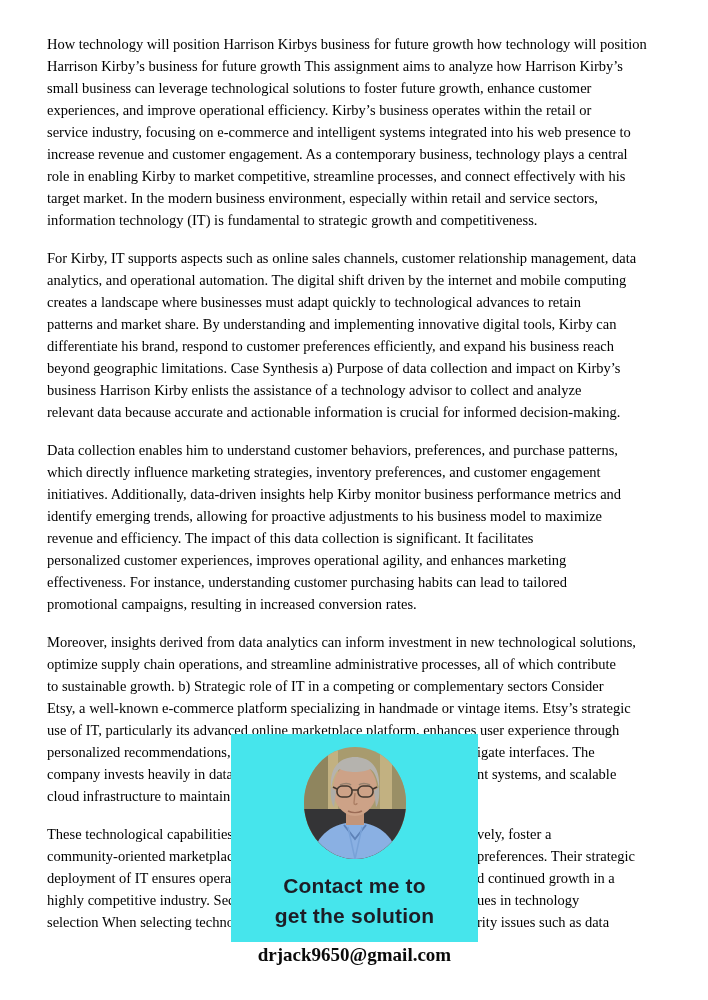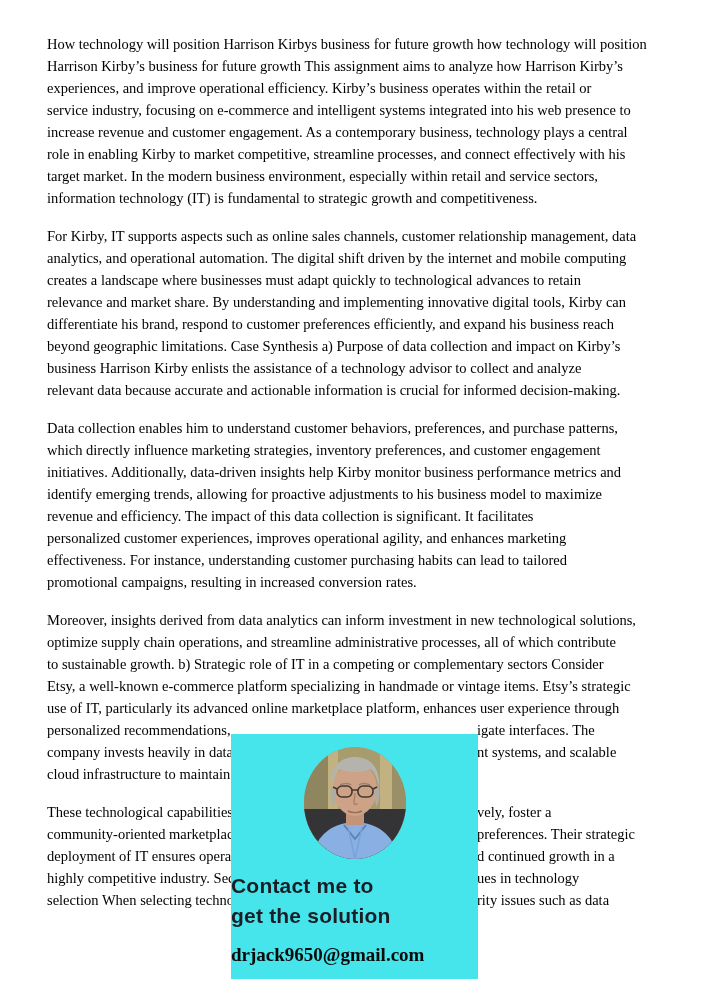--- a/index.html
+++ b/index.html
@@ -20,24 +20,24 @@
   .para{margin:0 0 16px 0;}
   .line{
     position:relative;
     height:22px;line-height:22px;
     white-space:nowrap;
   }
   .frag-right{position:absolute;left:430px;top:0;}
   .ad-card{
     position:absolute;
     left:231px;top:734px;
-    width:247px;height:245px;
+    width:247px;height:208px;
     background:#46E5EC;
     z-index:5;
-    text-align:left;
+    text-align:center;
   }
   .portrait{display:block;margin:13px auto 0 auto;}
   .headline{
     margin-top:12px;
     font-family:"Liberation Sans",sans-serif;
     font-weight:700;
     font-size:21px;
     line-height:30px;
     color:#1D1D26;
     letter-spacing:0.2px;
@@ -52,32 +52,33 @@
 </style>
 </head>
 <body>
 
 <div class="page">
 
   <div class="doc" id="doc">
       <div class="para">
         <div class="line">How technology will position Harrison Kirbys business for future growth how technology will position</div>
         <div class="line">Harrison Kirby’s business for future growth This assignment aims to analyze how Harrison Kirby’s</div>
+        <div class="line">small business can leverage technological solutions to foster future growth, enhance customer</div>
         <div class="line">experiences, and improve operational efficiency. Kirby’s business operates within the retail or</div>
         <div class="line">service industry, focusing on e-commerce and intelligent systems integrated into his web presence to</div>
         <div class="line">increase revenue and customer engagement. As a contemporary business, technology plays a central</div>
         <div class="line">role in enabling Kirby to market competitive, streamline processes, and connect effectively with his</div>
         <div class="line">target market. In the modern business environment, especially within retail and service sectors,</div>
         <div class="line">information technology (IT) is fundamental to strategic growth and competitiveness.</div>
       </div>
       <div class="para">
         <div class="line">For Kirby, IT supports aspects such as online sales channels, customer relationship management, data</div>
         <div class="line">analytics, and operational automation. The digital shift driven by the internet and mobile computing</div>
         <div class="line">creates a landscape where businesses must adapt quickly to technological advances to retain</div>
-        <div class="line">relevance and market share. By understanding and implementing innovative digital tools, Kirby can</div>
+        <div class="line">patterns and market share. By understanding and implementing innovative digital tools, Kirby can</div>
         <div class="line">differentiate his brand, respond to customer preferences efficiently, and expand his business reach</div>
         <div class="line">beyond geographic limitations. Case Synthesis a) Purpose of data collection and impact on Kirby’s</div>
         <div class="line">business Harrison Kirby enlists the assistance of a technology advisor to collect and analyze</div>
         <div class="line">relevant data because accurate and actionable information is crucial for informed decision-making.</div>
       </div>
       <div class="para">
         <div class="line">Data collection enables him to understand customer behaviors, preferences, and purchase patterns,</div>
         <div class="line">which directly influence marketing strategies, inventory preferences, and customer engagement</div>
         <div class="line">initiatives. Additionally, data-driven insights help Kirby monitor business performance metrics and</div>
         <div class="line">identify emerging trends, allowing for proactive adjustments to his business model to maximize</div>

